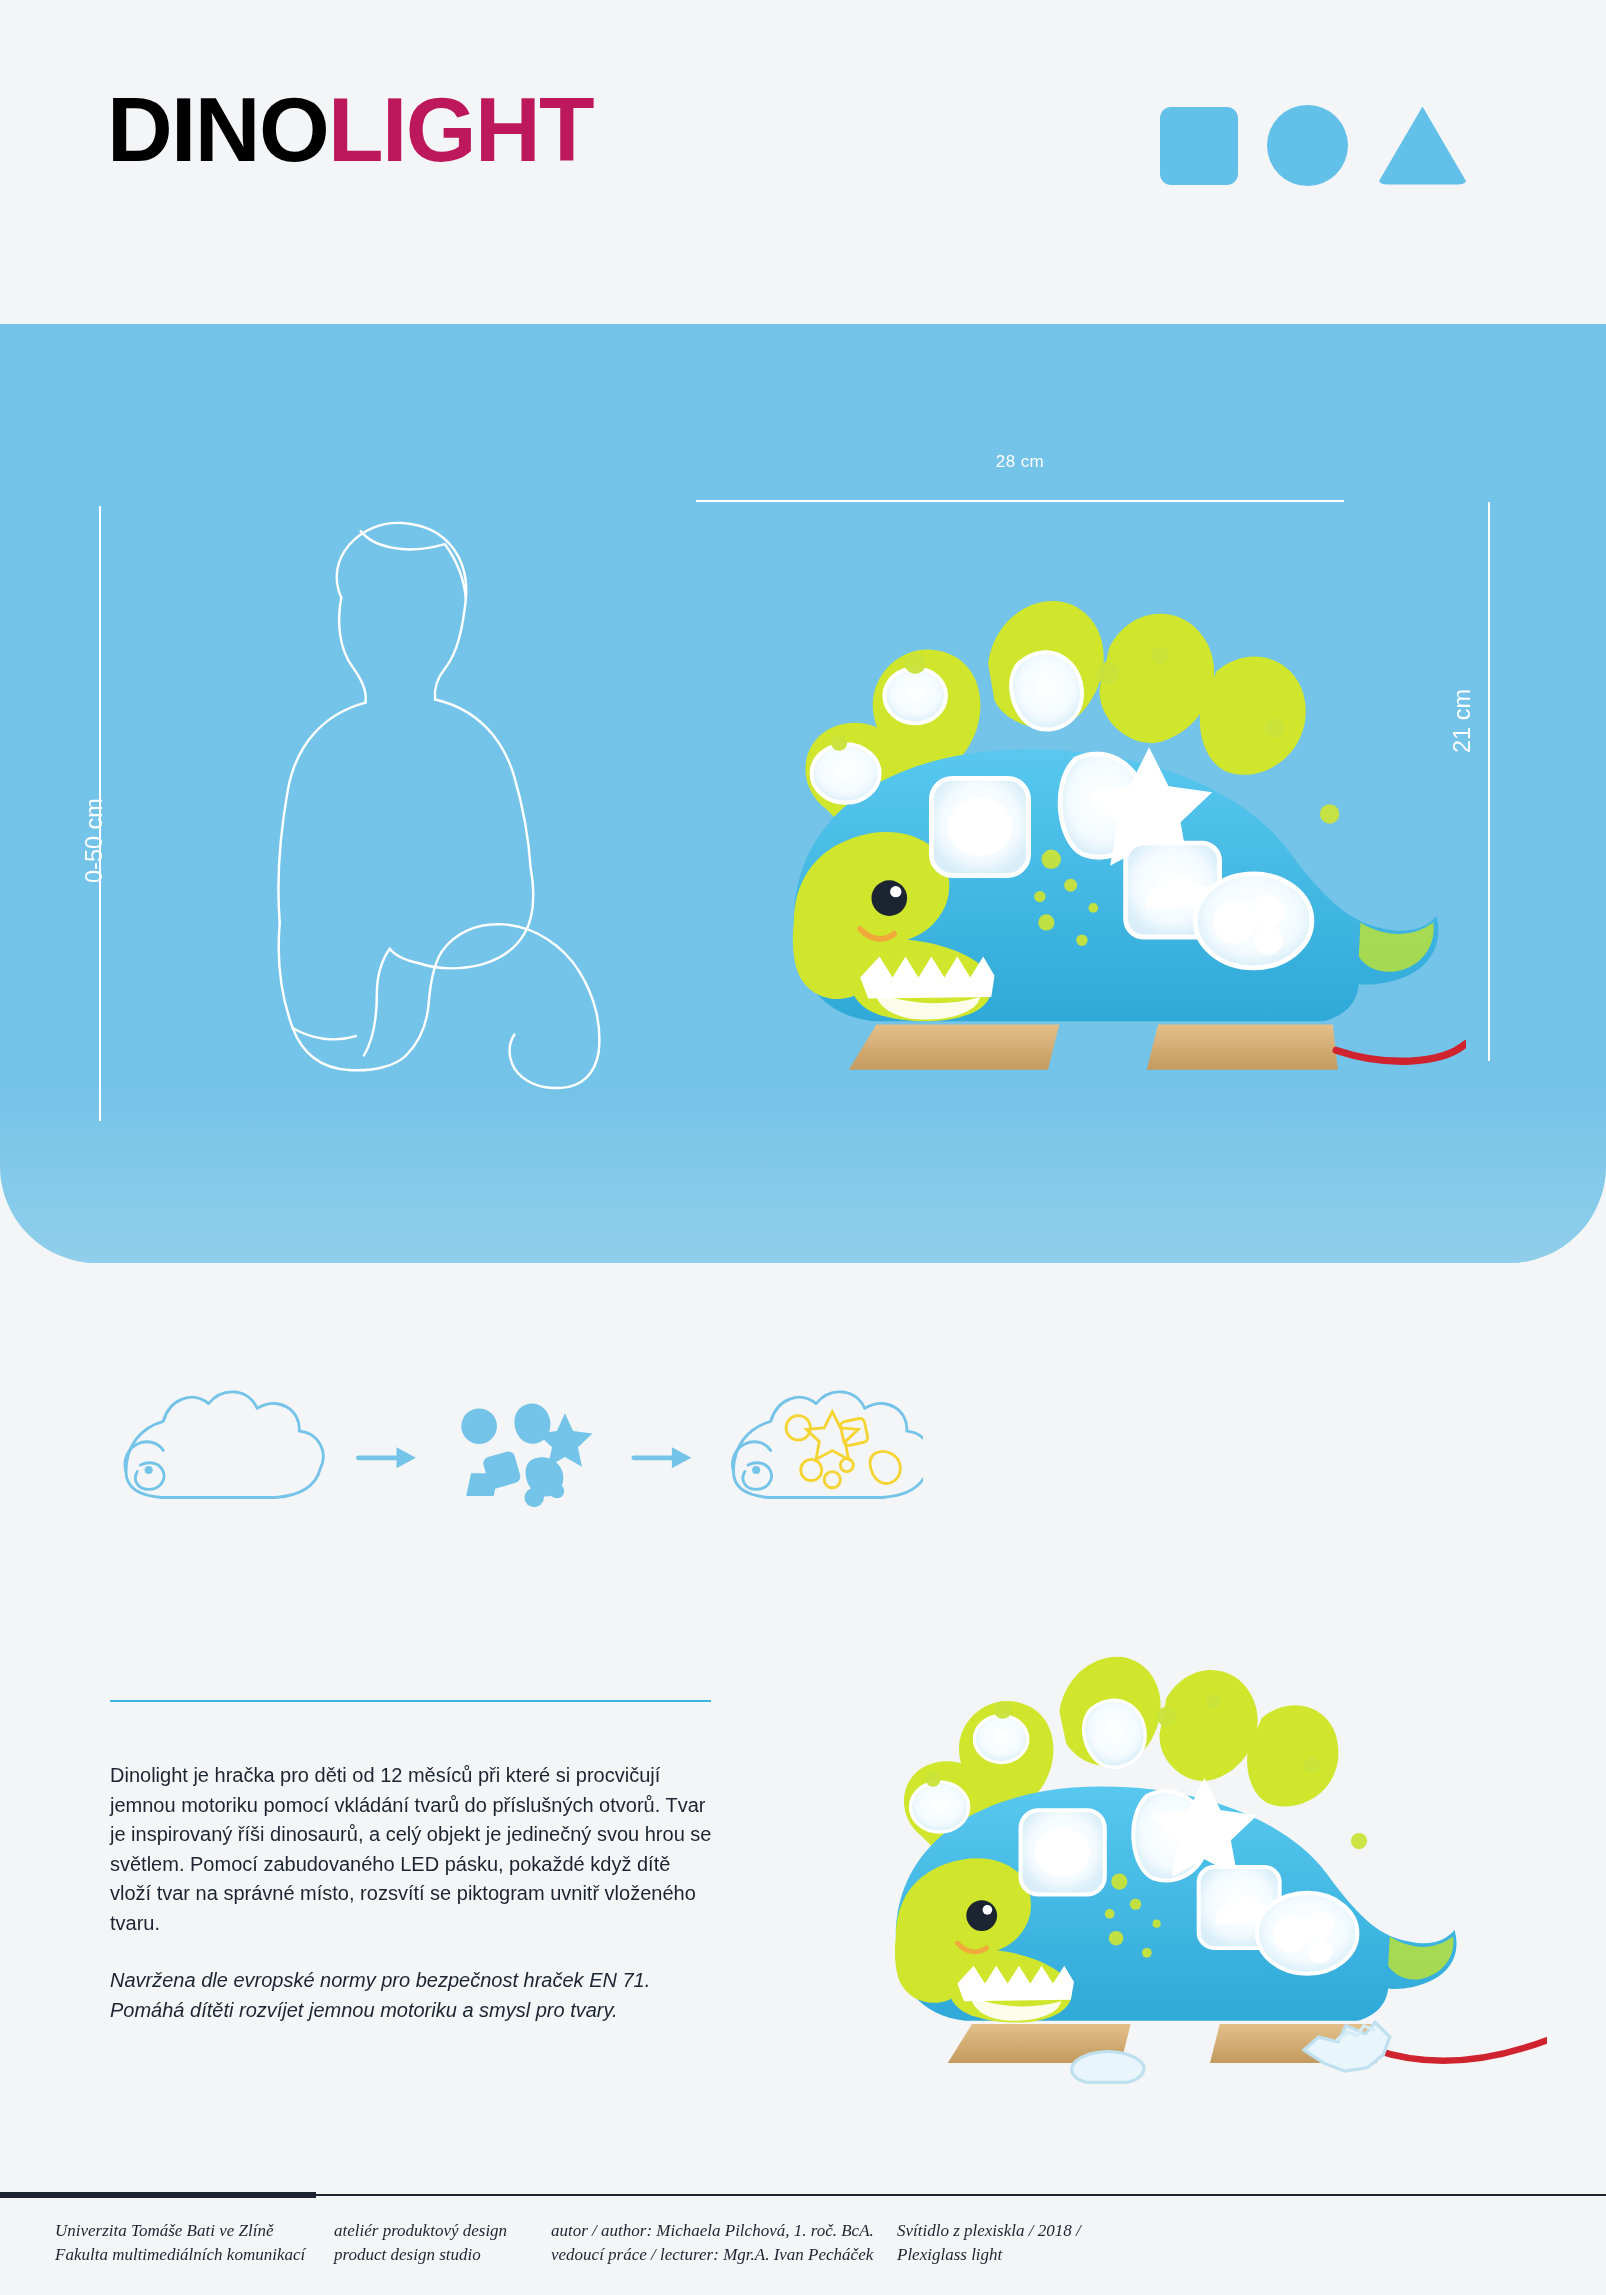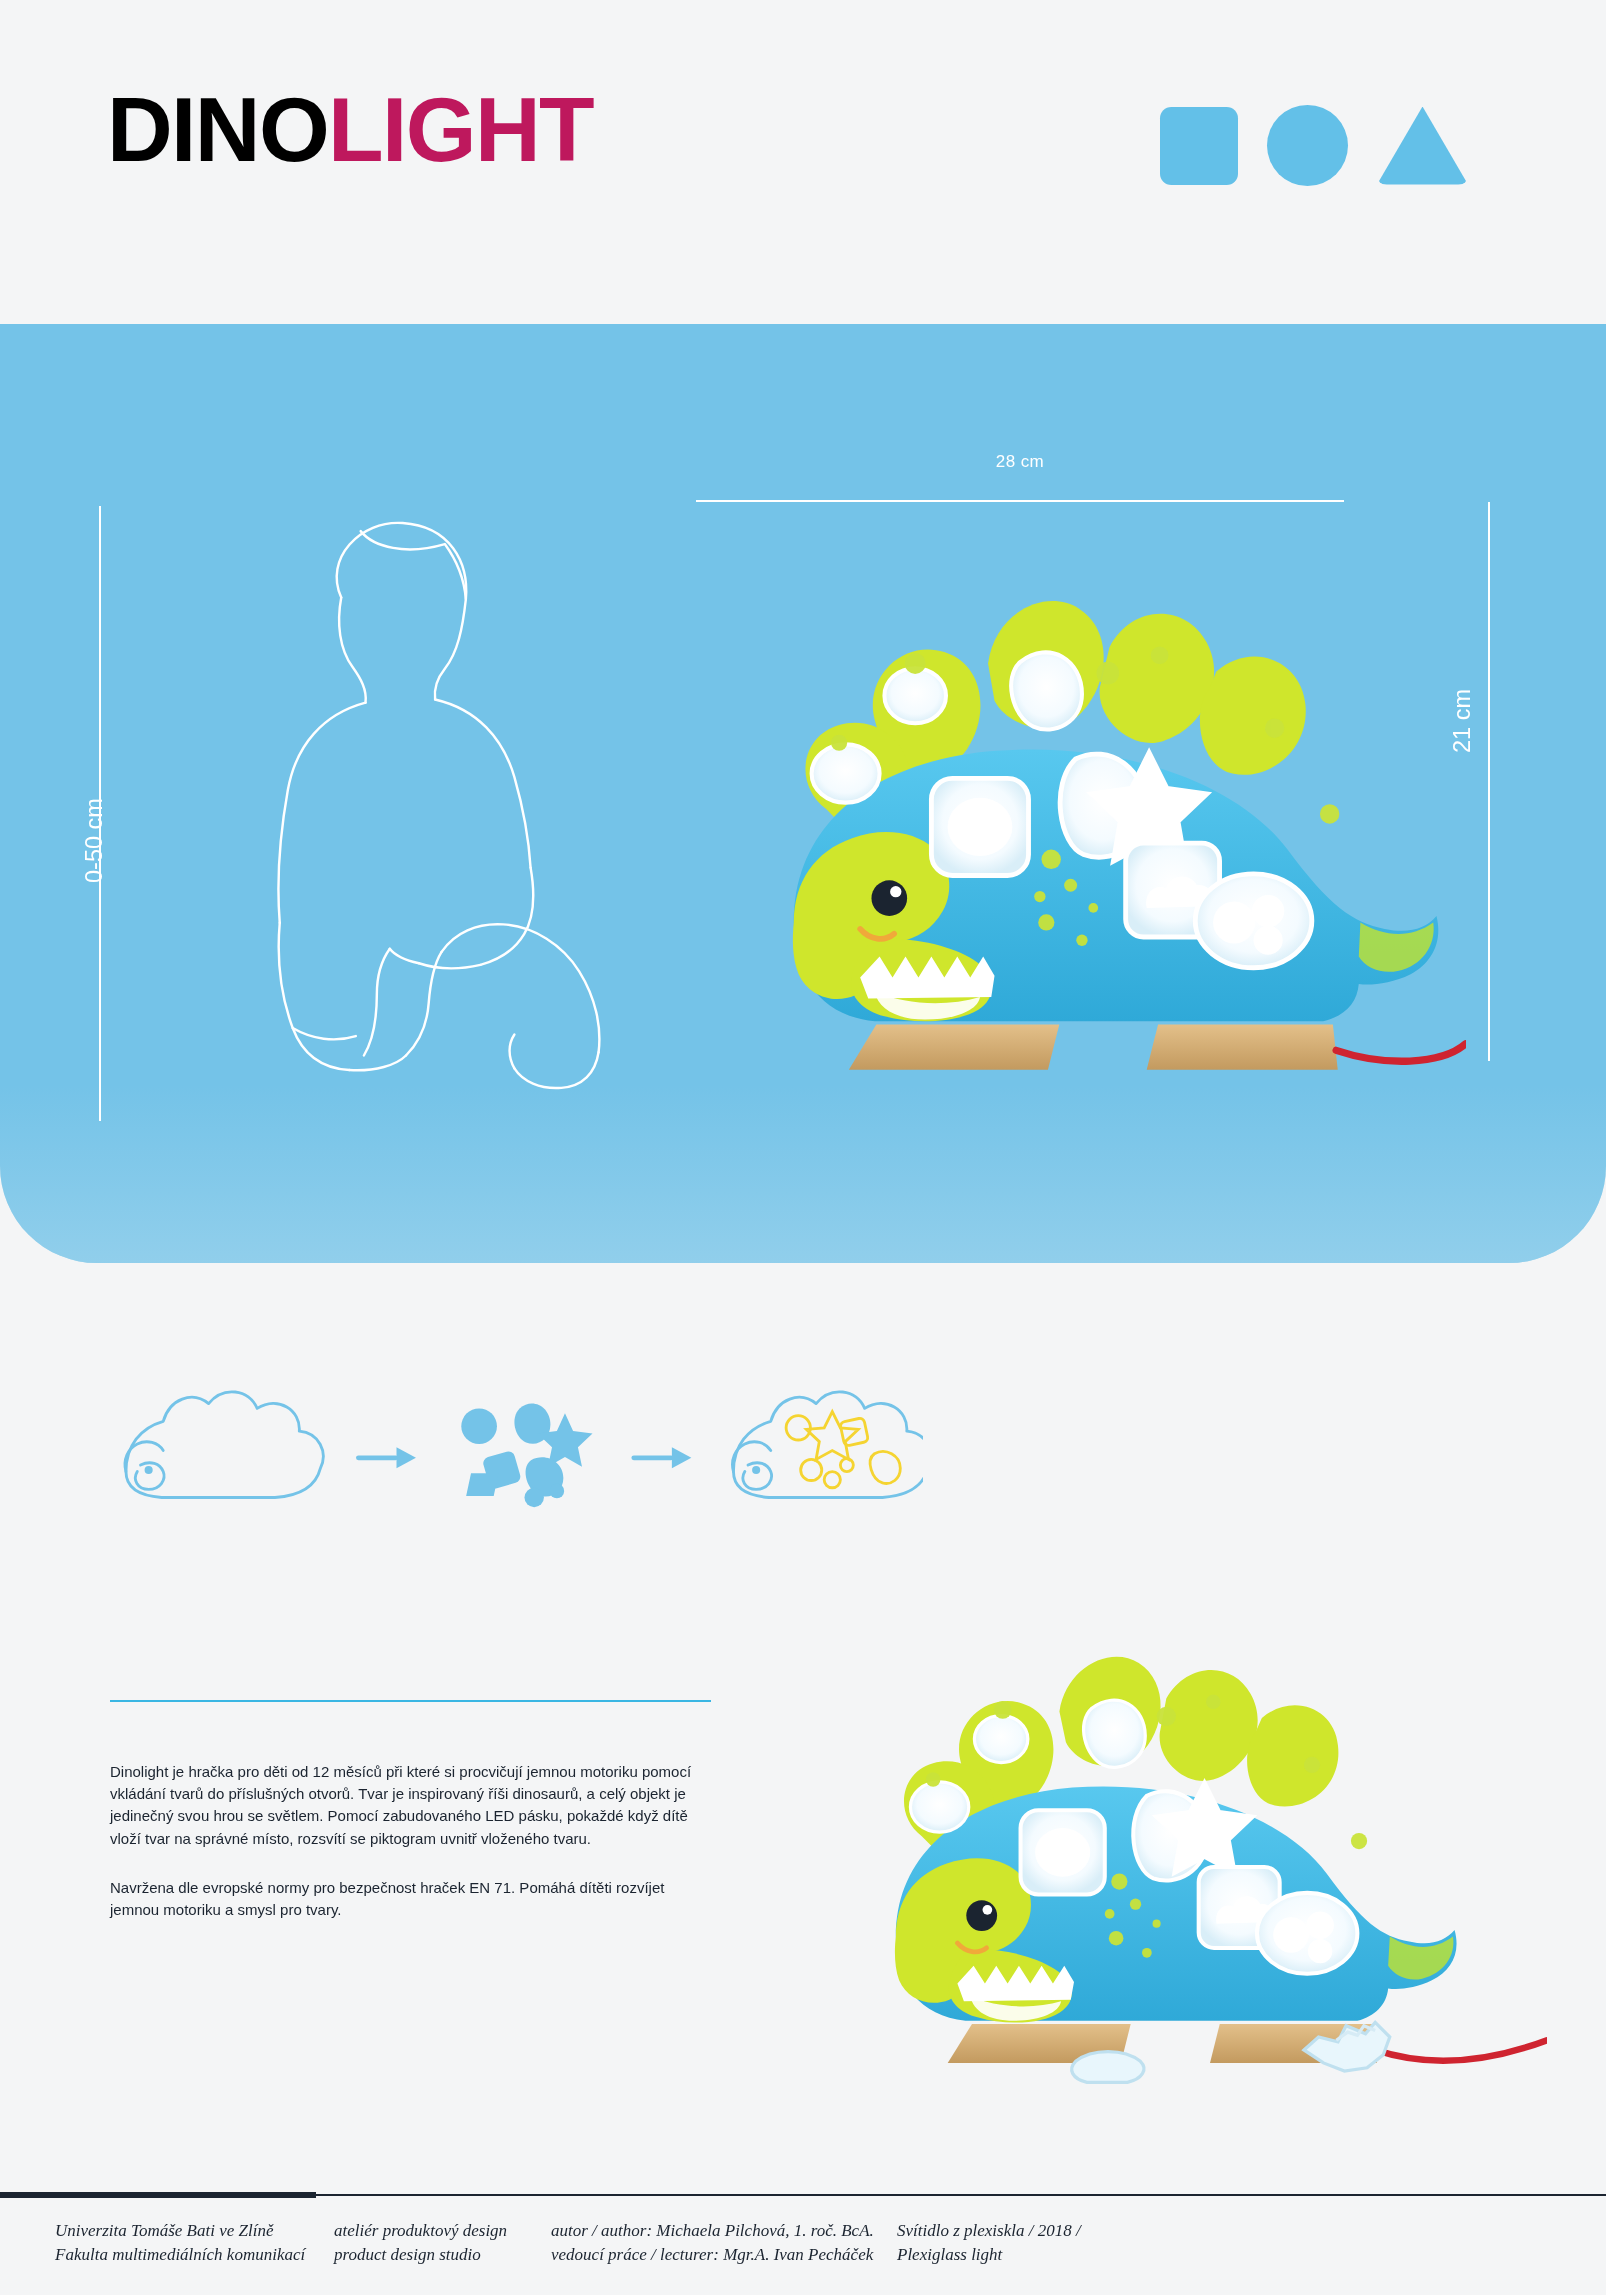--- a/index.html
+++ b/index.html
@@ -159,25 +159,25 @@
     width: 601px;
     height: 2.4px;
     background: #3ab6e3;
   }
   .body-text {
     position: absolute;
     left: 110px;
     top: 1761px;
     width: 606px;
     color: #1b2430;
-    font-size: 15px;
+    font-size: 20px;
     line-height: 1.48;
   }
   .body-text p { margin: 0 0 27.5px 0; }
-  .body-text p:last-child { margin-bottom: 16px; }
+  .body-text p:last-child { margin-bottom: 16px; font-style: italic; }
 
   .product-2 {
     position: absolute;
     left: 818px;
     top: 1603px;
     width: 729px;
     height: 502px;
   }
 
   

